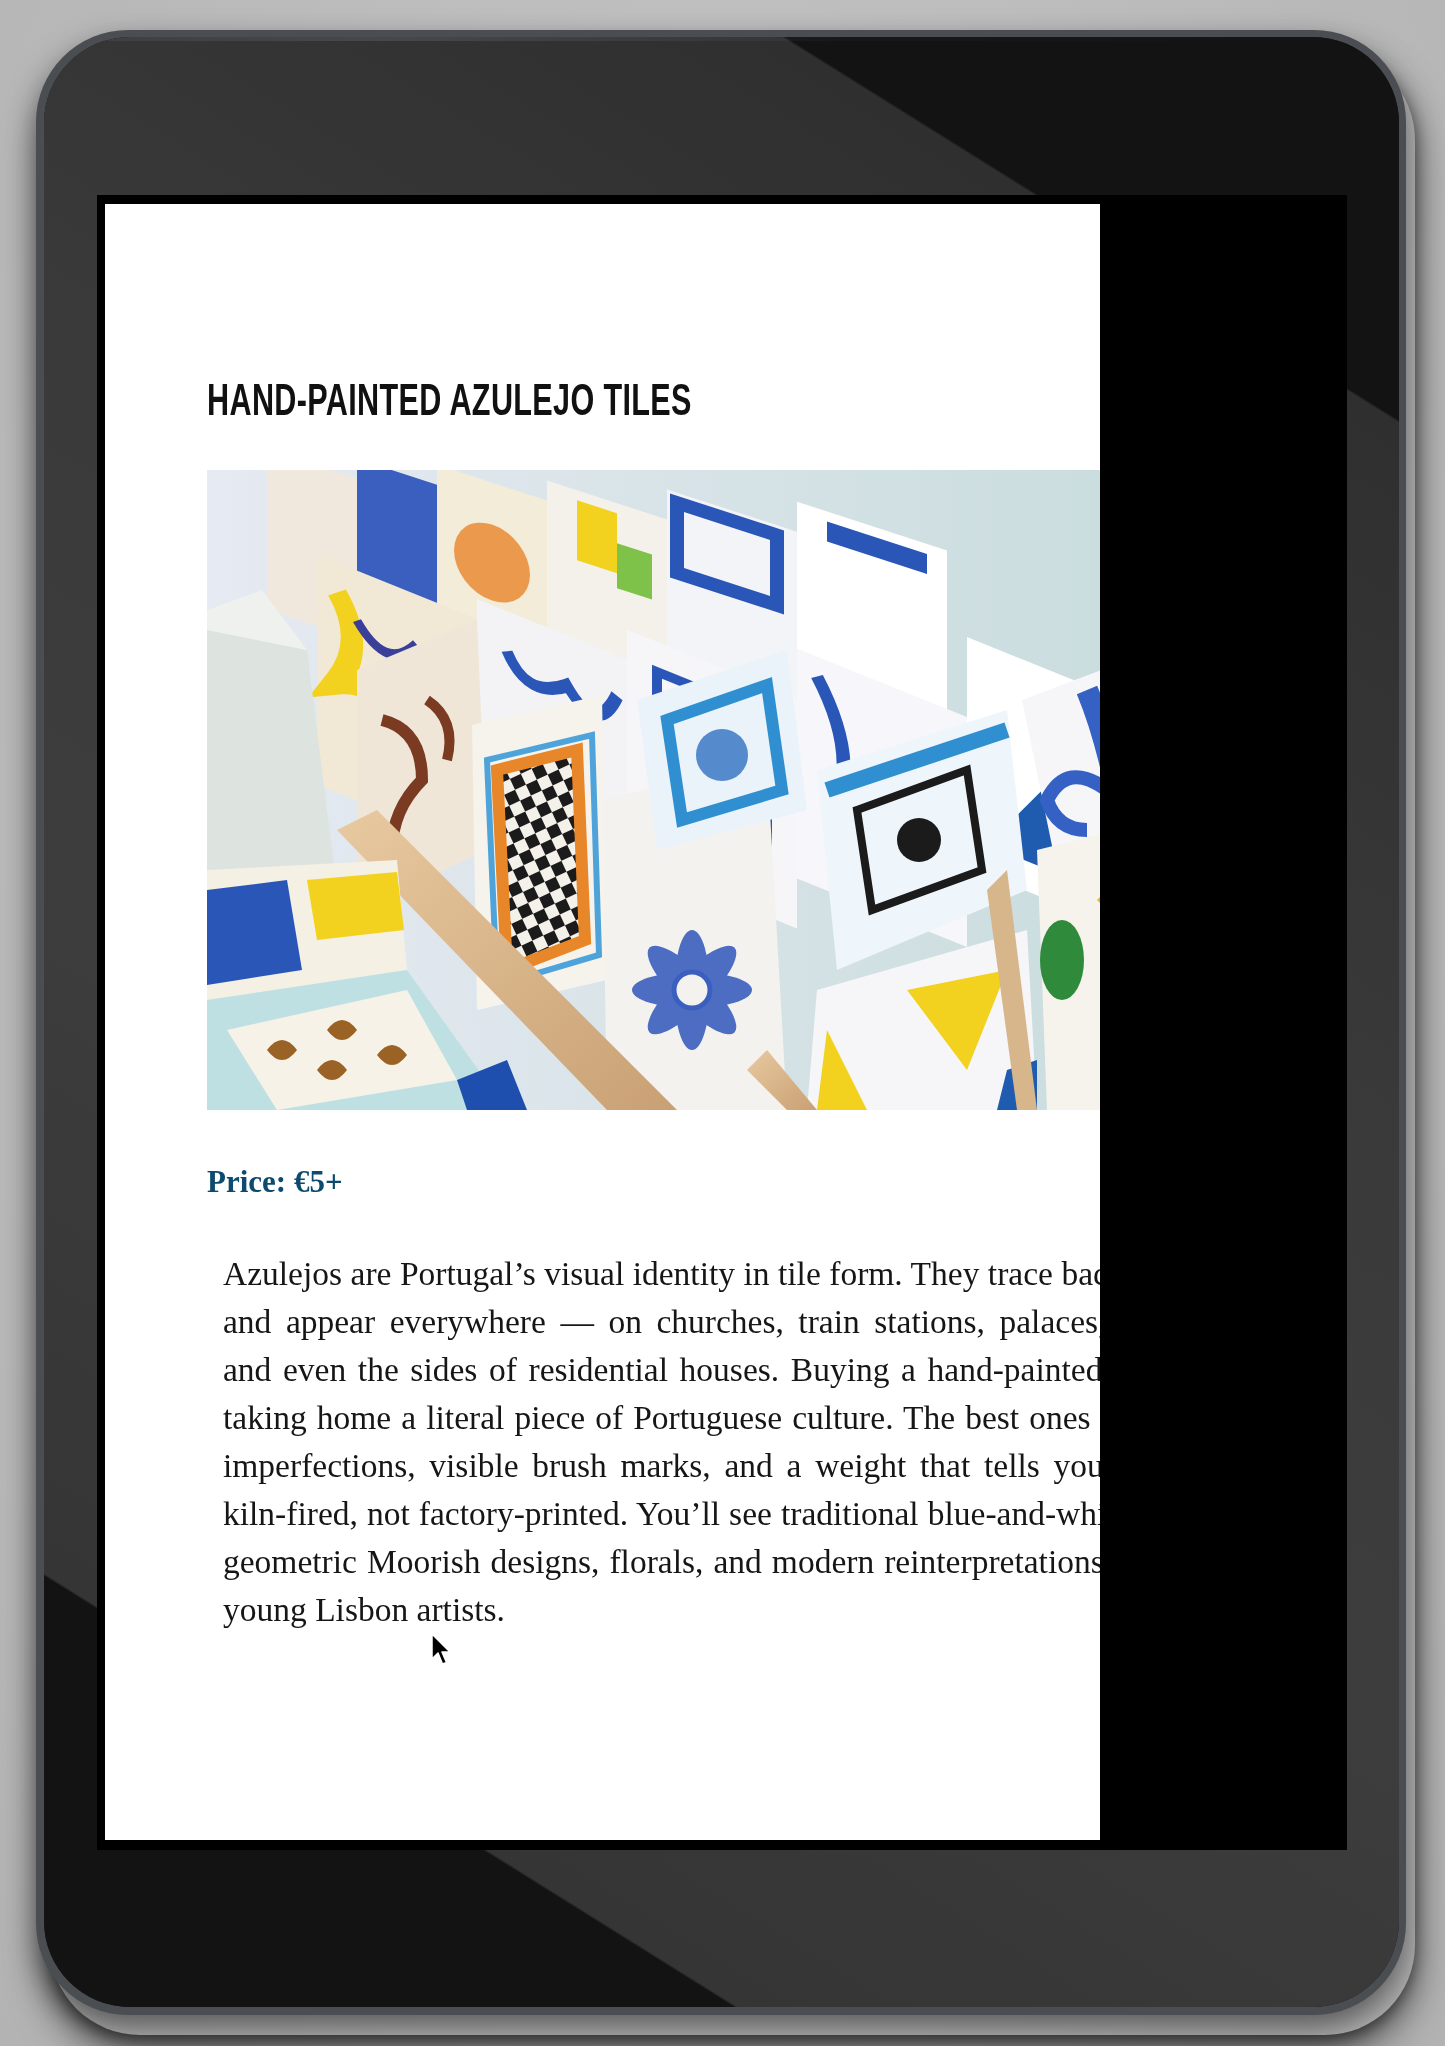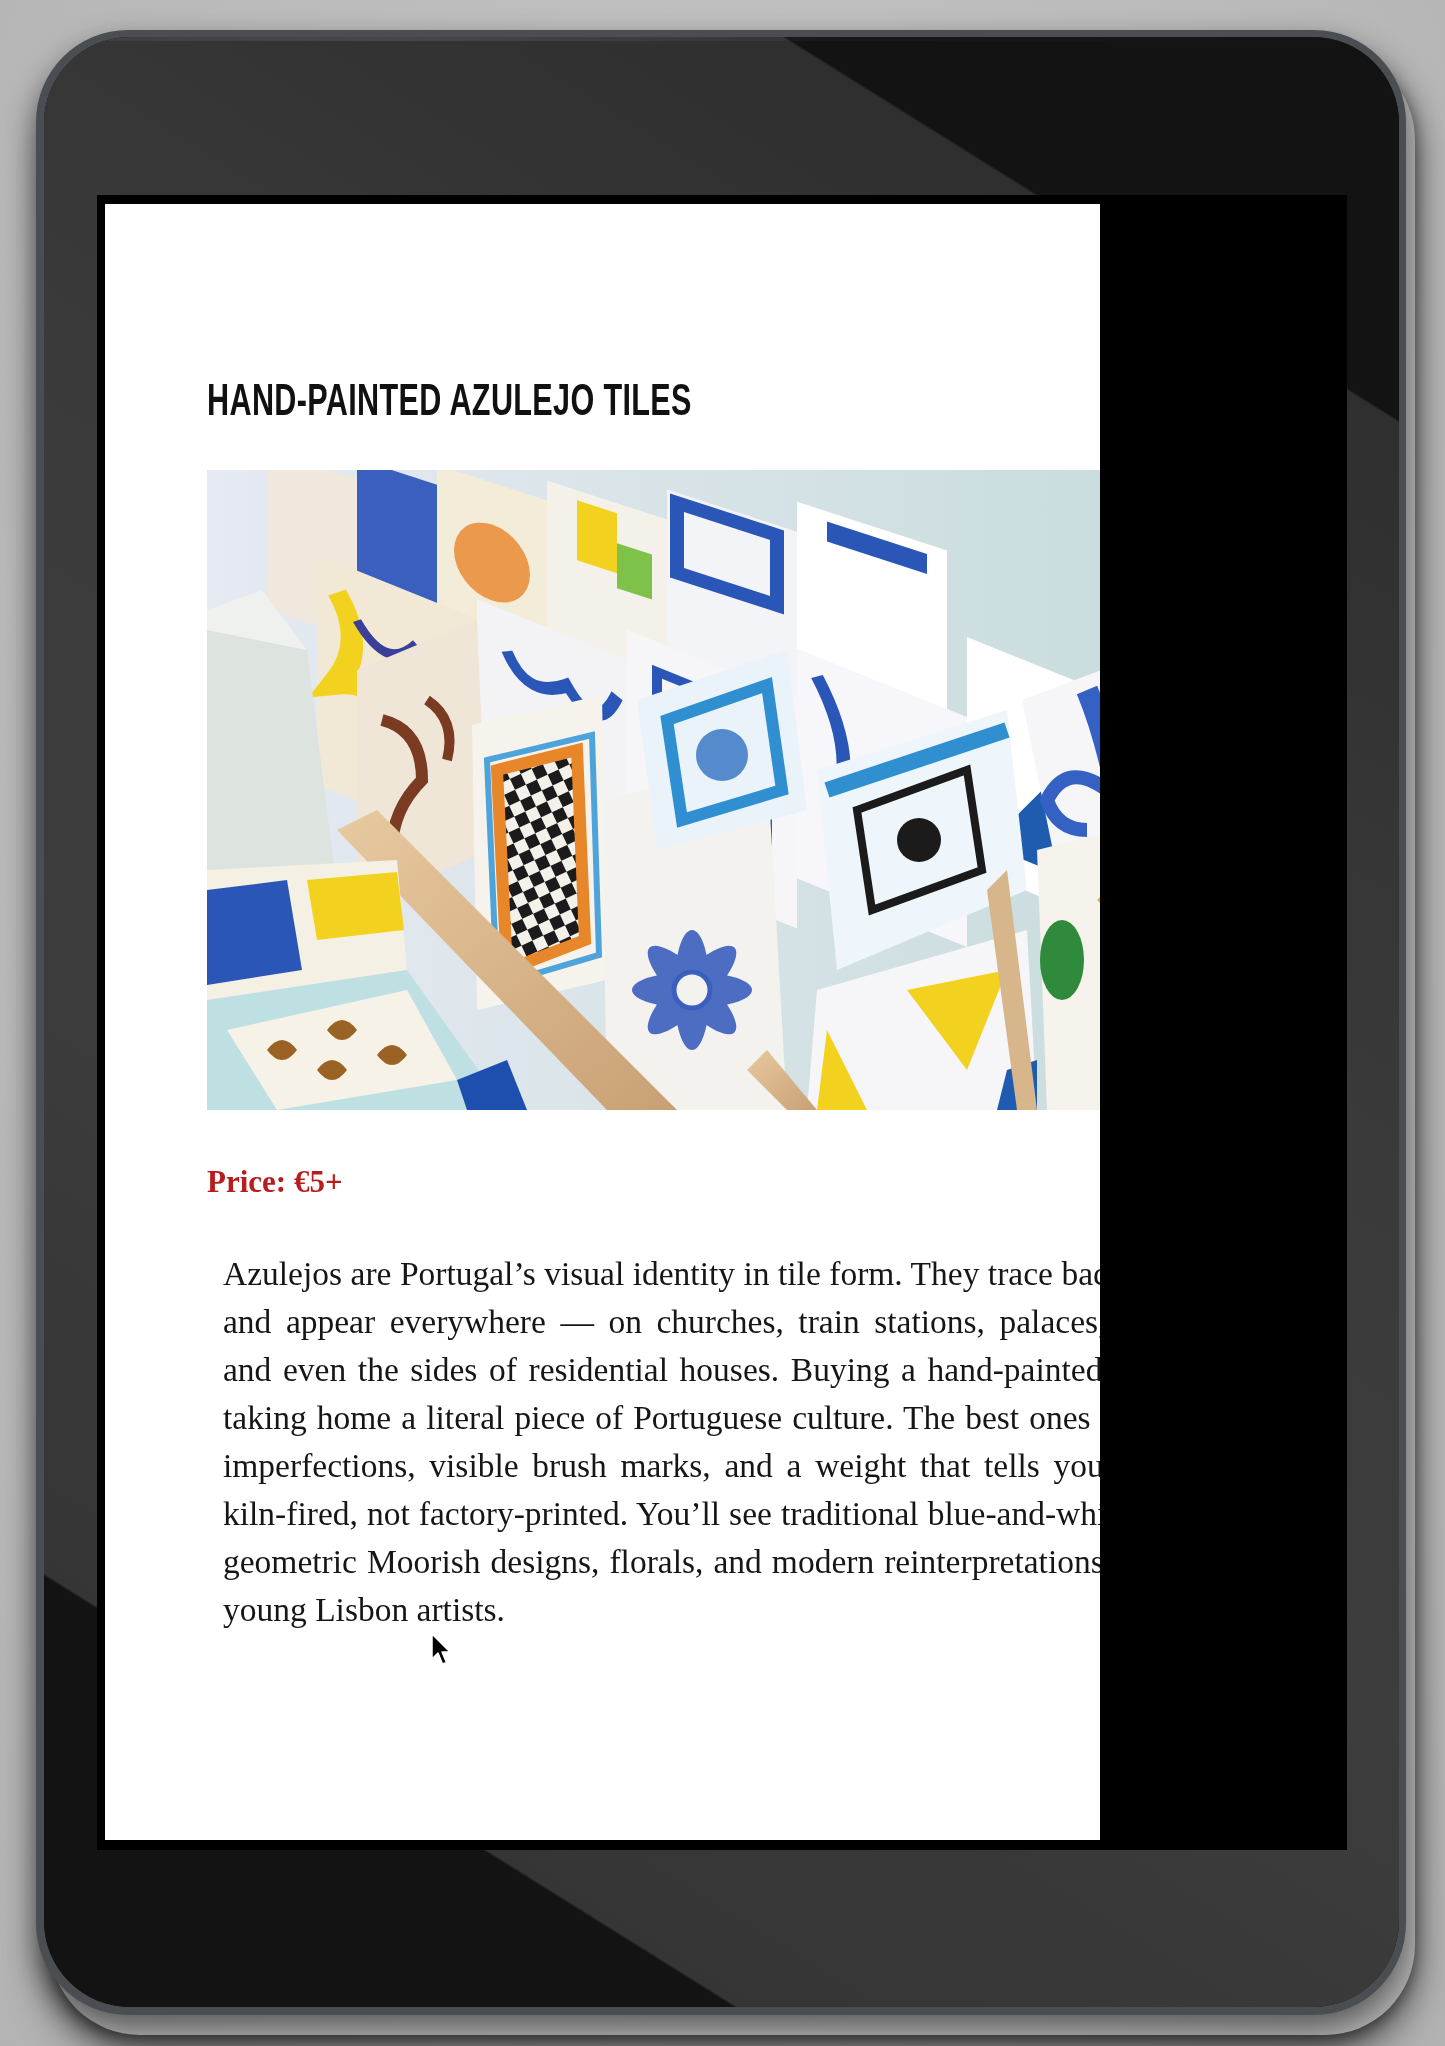--- a/index.html
+++ b/index.html
@@ -106,21 +106,21 @@
   .photo svg { display: block; width: 100%; height: 100%; }
   .price {
     position: absolute;
     top: 958px;
     left: 0;
     margin: 0;
     font-family: "Liberation Serif", serif;
     font-weight: 700;
     font-size: 31px;
     line-height: 40px;
-    color: #b91c1c;
+    color: #0c4a6e;
   }
   .price span { font-weight: 700; }
   .body-text {
     position: absolute;
     top: 1030px;
     left: 0;
     width: 1031px;
     margin: 16px;
     font-family: "Liberation Serif", serif;
     font-size: 33.5px;

